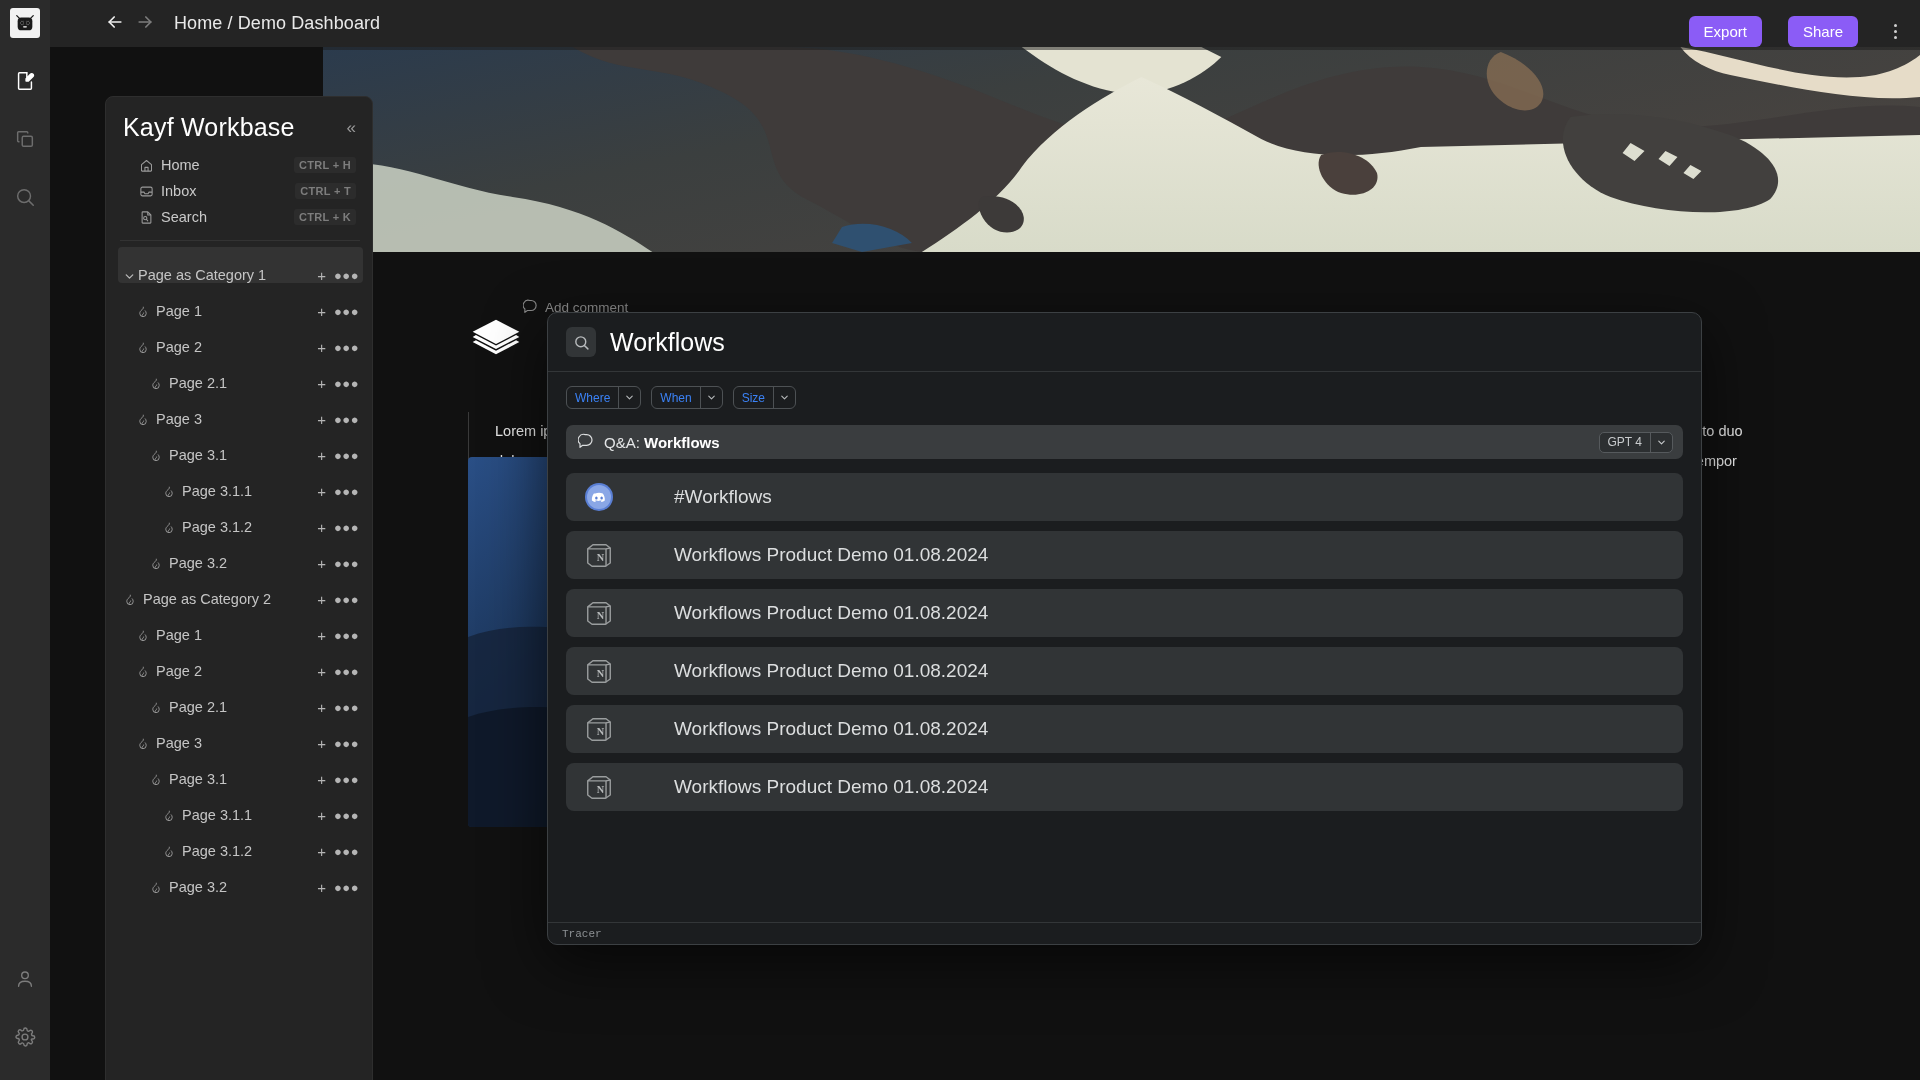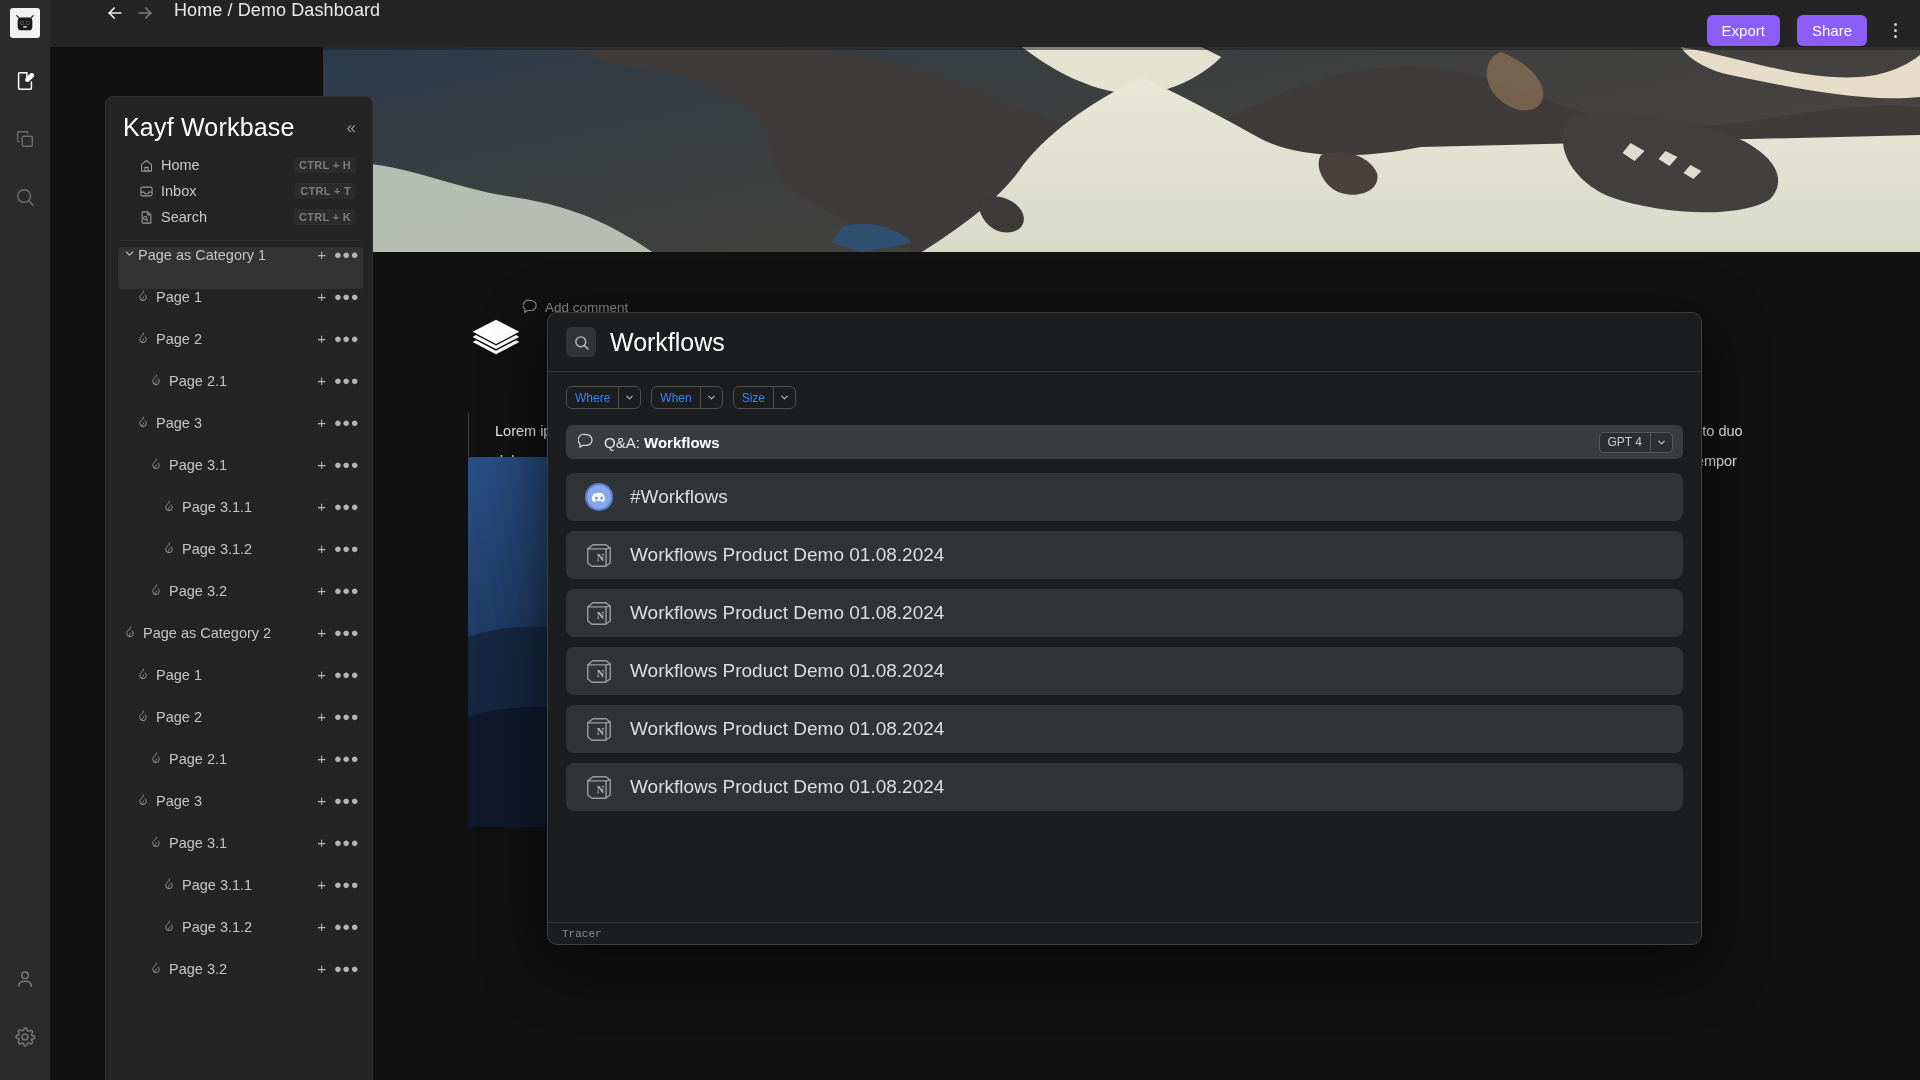--- a/index.html
+++ b/index.html
@@ -24,28 +24,28 @@
   .rail-icon {
     width: 50px; height: 58px; display: flex; align-items: center; justify-content: center;
     cursor: pointer;
   }
   .rail-spacer { flex: 1; }
   .rail-icon svg { display: block; }
 
   
   .topbar {
     position: absolute; left: 50px; top: 0; width: 1870px; height: 47px;
-    background: #242424; display: flex; align-items: flex-start;
+    background: #242424; display: flex; align-items: center;
     padding: 0 14px 0 50px; z-index: 30;
   }
   .nav-arrow { width: 30px; height: 30px; display: flex; align-items: center; justify-content: center; cursor: pointer; }
   .breadcrumb {
     color: #e9e9e9; font-size: 18px; margin-left: 14px; letter-spacing: .1px; white-space: nowrap;
   }
-  .topbar-right { margin-left: auto; display: flex; align-items: center; gap: 17px; margin-top: 15px; }
+  .topbar-right { margin-left: auto; display: flex; align-items: center; gap: 26px; margin-top: 15px; }
   .btn-accent {
     background: #8b5cf6; color: #fff; font-size: 15px;
     border: none; border-radius: 6px; padding: 7px 15px; cursor: pointer;
     font-family: "Liberation Sans", sans-serif;
   }
   .kebab { width: 22px; height: 30px; display:flex; flex-direction:column; align-items:center; justify-content:center; gap:3px; cursor:pointer; }
   .kebab i { width: 3px; height: 3px; border-radius: 50%; background: #d0d0d0; display:block; }
 
   
   .main { position: absolute; left: 50px; top: 47px; width: 1870px; height: 1033px; background: #111111; }
@@ -92,21 +92,21 @@
   .sb-ico { width: 22px; display: flex; align-items: center; justify-content: flex-start; flex: none; }
   .sb-nav-label { color: #c9c9c9; font-size: 14.5px; }
   .sb-kbd {
     margin-left: auto; color: #7d7d7d; font-size: 11px; font-weight: bold;
     background: #2c2c2c; border-radius: 3px; padding: 2px 5px; letter-spacing: .3px;
   }
   .sb-divider { height: 1px; background: #333333; margin: 10px 12px 6px 14px; }
 
   .tree { padding: 0 9px 0 12px; }
   .tree-row {
-    display: flex; align-items: flex-start; height: 42px; border-radius: 4px;
+    display: flex; align-items: flex-end; height: 36px; border-radius: 4px;
     padding-right: 4px; cursor: pointer; position: relative;
   }
   .tree-row.active { background: #333333; }
   .tree-label { color: #c5c5c5; font-size: 14.5px; white-space: nowrap; }
   .tree-icons { margin-left: auto; display: flex; align-items: center; gap: 8px; padding-left: 8px; }
   .tree-plus { color: #b5b5b5; font-size: 15px; line-height: 1; cursor: pointer; }
   .tree-dots { color: #b5b5b5; font-size: 13px; line-height: 1; letter-spacing: .5px; cursor: pointer; }
   .tw { width: 18px; display: flex; align-items: center; justify-content: center; flex: none; }
   .pgico { width: 20px; display: flex; align-items: center; justify-content: center; flex: none; margin-right: 3px; }
 
@@ -147,21 +147,21 @@
   .qa-text b { color: #ffffff; font-weight: bold; }
   .gpt-chip {
     margin-left: auto; display: flex; align-items: stretch; border: 1px solid #565a5d;
     border-radius: 5px; overflow: hidden; height: 21px; background: #2c2f31; cursor: pointer;
   }
   .gpt-chip .chip-label { font-size: 12px; color: #c8cbcd; }
   .gpt-chip .chip-caret { border-left: 1px solid #565a5d; }
 
   .res-row {
     display: flex; align-items: center; height: 48px; background: #313436;
-    border-radius: 8px; margin-bottom: 10px; padding: 0 16px; cursor: pointer;
+    border-radius: 8px; margin-bottom: 10px; padding: 0 16px; cursor: pointer; gap: 44px;
   }
   .res-ico { width: 34px; display: flex; align-items: center; justify-content: center; flex: none; }
   .res-label { color: #dcdedf; font-size: 19px; margin-left: 14px; }
 
   .modal-foot {
     flex: none; height: 22px; border-top: 1px solid #333638;
     display: flex; align-items: center; padding-left: 14px;
   }
   .tracer { color: #8c9093; font-size: 11px; font-family: "Liberation Mono", monospace; }
 </style>

